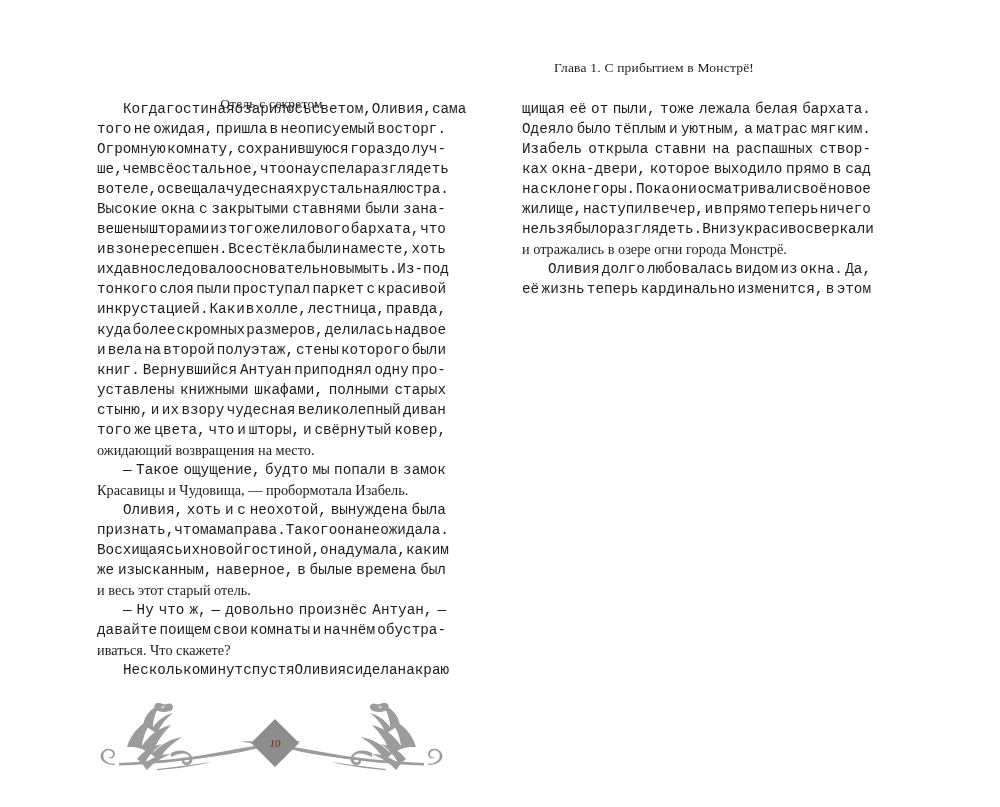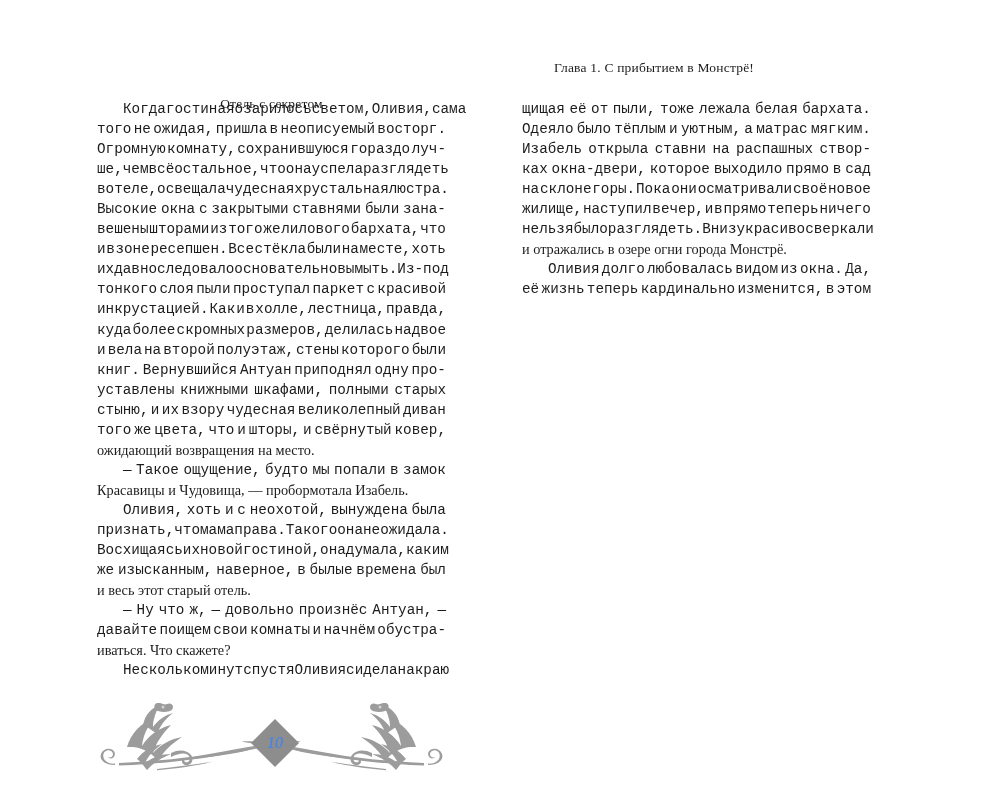--- a/index.html
+++ b/index.html
@@ -92,22 +92,22 @@
   }
   .folio .num {
     position: absolute;
     left: 0;
     top: 0;
     width: 48px;
     height: 48px;
     display: flex;
     align-items: center;
     justify-content: center;
-    color: #3b82f6;
-    font-size: 16px;
+    color: #7f1d1d;
+    font-size: 11px;
     font-family: "Liberation Serif", "DejaVu Serif", serif;
     font-style: italic;
   }
 </style>
 </head>
 <body>
 
 <div class="page">
 
   <div class="runhead runhead-left">Отель с секретом</div>

